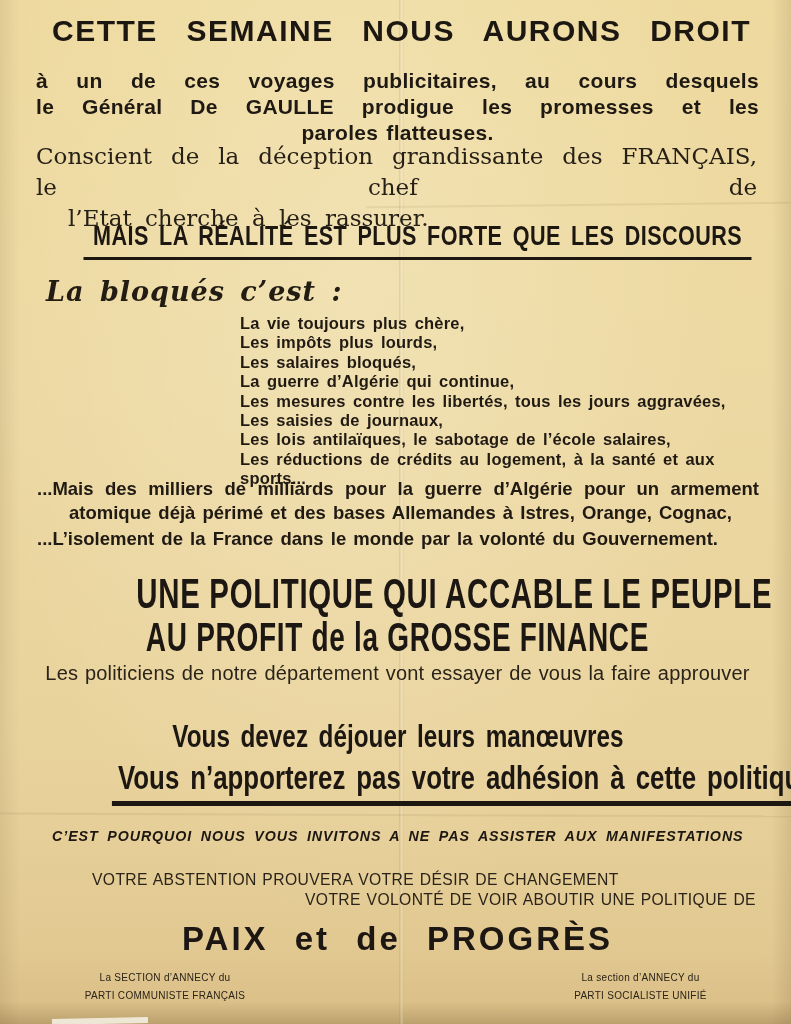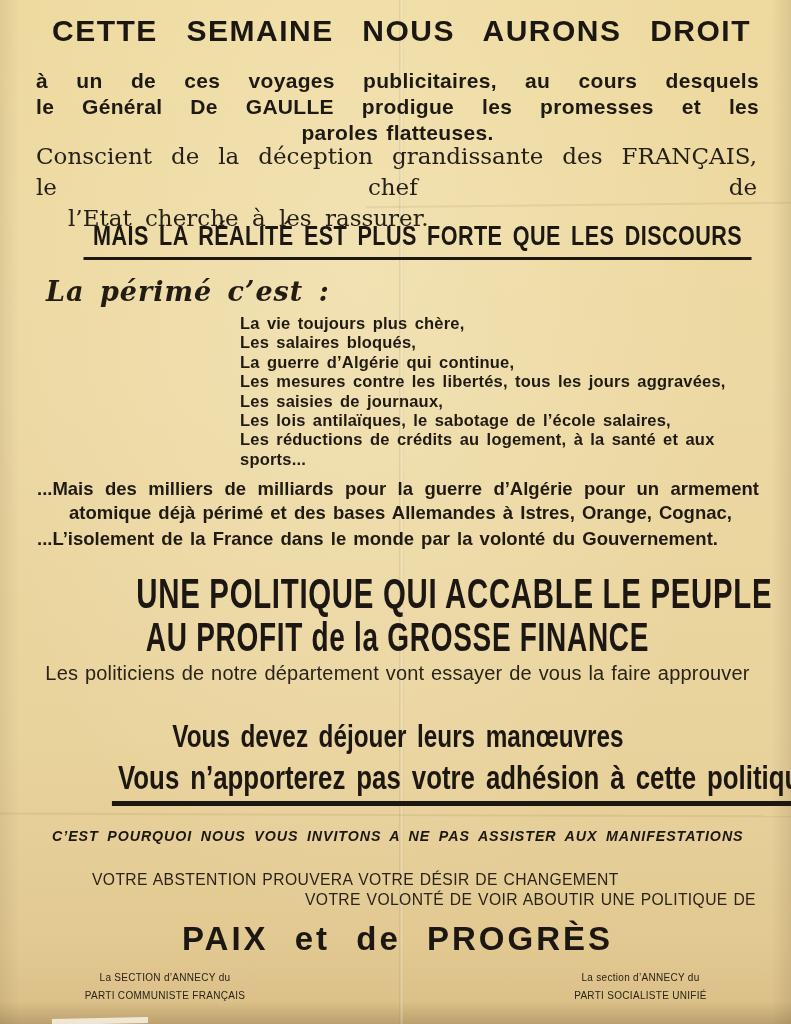--- a/index.html
+++ b/index.html
@@ -129,24 +129,25 @@
 
   <div class="block conscient">
     <div class="line-justify">Conscient de la déception grandissante des FRANÇAIS, le chef de</div>
     <div class="line-left">l’Etat cherche à les rassurer.</div>
   </div>
 
   <div class="block banner-wrap">
     <span class="banner">MAIS LA RÉALITÉ EST PLUS FORTE QUE LES DISCOURS</span>
   </div>
 
-  <div class="block reality-label">La périmé c’est :</div>
+  <div class="block reality-label">La bloqués c’est :</div>
 
   <div class="block reality-list">
     <div>La vie toujours plus chère,</div>
+    <div>Les impôts plus lourds,</div>
     <div>Les salaires bloqués,</div>
     <div>La guerre d’Algérie qui continue,</div>
     <div>Les mesures contre les libertés, tous les jours aggravées,</div>
     <div>Les saisies de journaux,</div>
     <div>Les lois antilaïques, le sabotage de l’école salaires,</div>
     <div>Les réductions de crédits au logement, à la santé et aux sports...</div>
   </div>
 
   <div class="block mais">
     <div class="line-justify">...Mais des milliers de milliards pour la guerre d’Algérie pour un armement</div>

